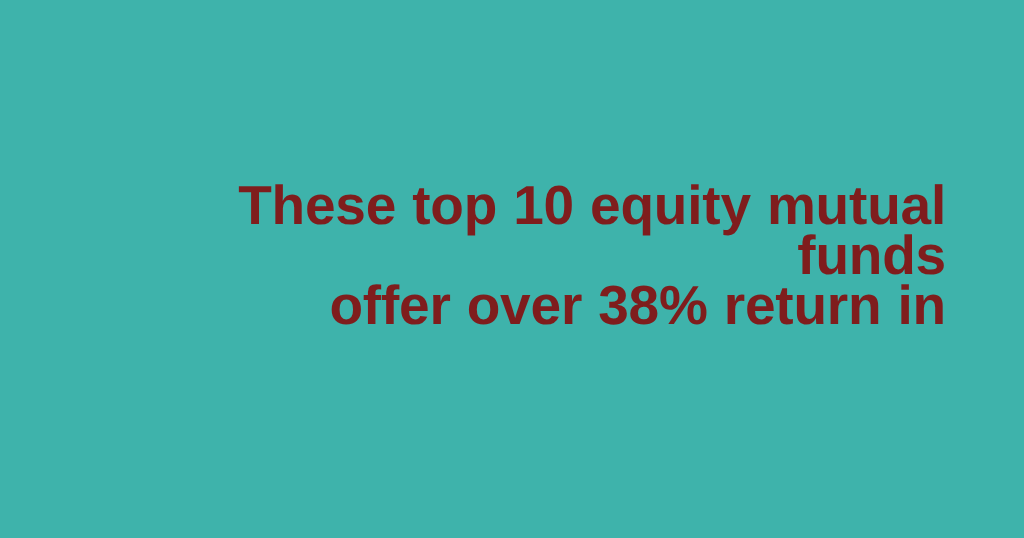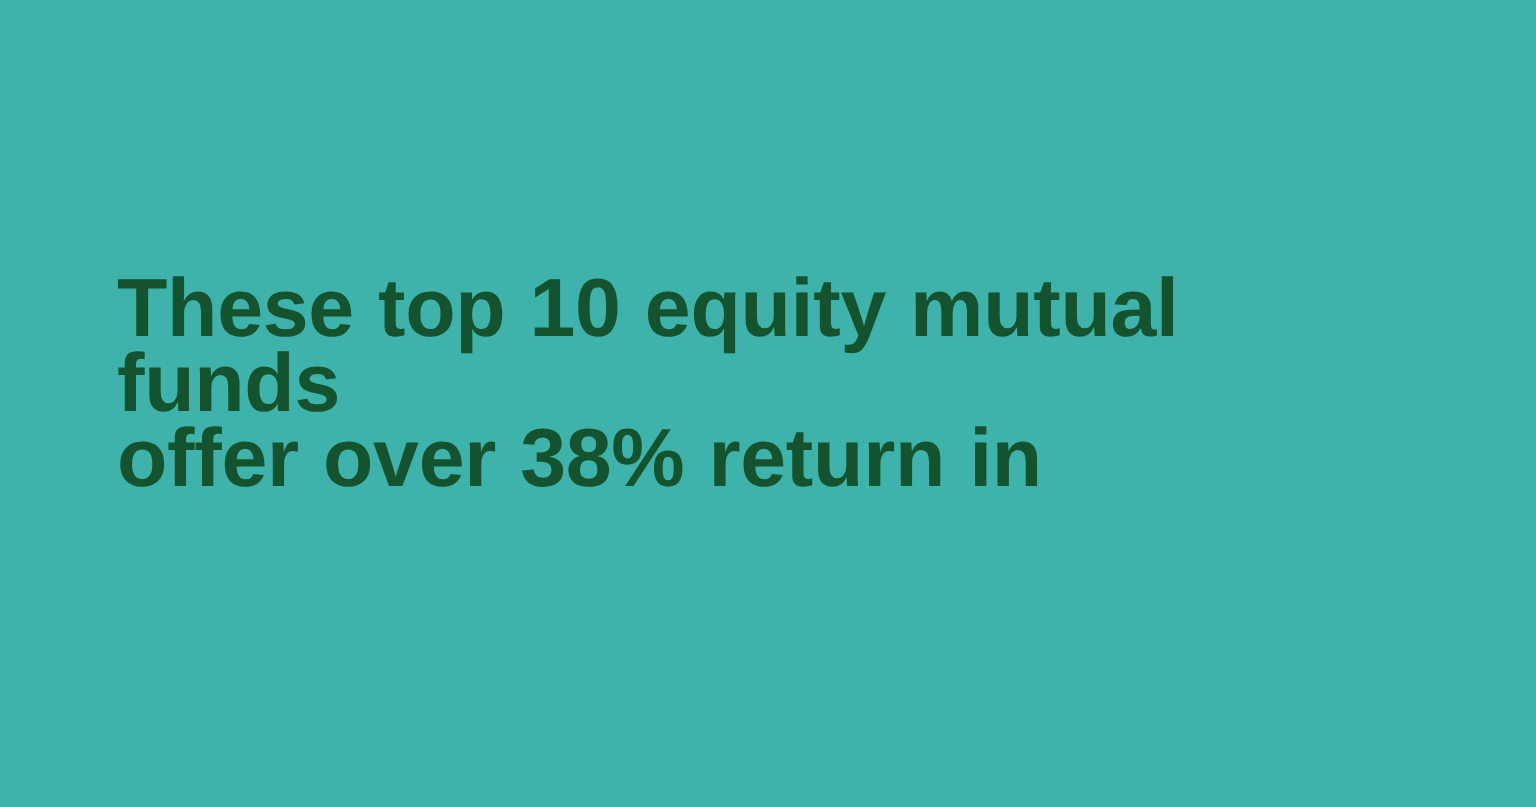--- a/index.html
+++ b/index.html
@@ -33,28 +33,28 @@
     padding: 0;
     text-align: center;
     position: relative;
     top: -14px;
   }
 
   #headline-text {
     display: block;
     margin: 16px;
     padding: 0;
-    color: #14532d;
+    color: #7f1d1d;
     font-family: "Liberation Sans", "DejaVu Sans", sans-serif;
     font-size: 55px;
     font-weight: 700;
     line-height: 50px;
     letter-spacing: -0.2px;
     word-spacing: 1px;
-    text-align: left;
+    text-align: right;
     white-space: pre-line;
     text-rendering: geometricPrecision;
   }
 </style>
 </head>
 <body>
 
 <div id="share-card">
 
   <div id="headline-block">

